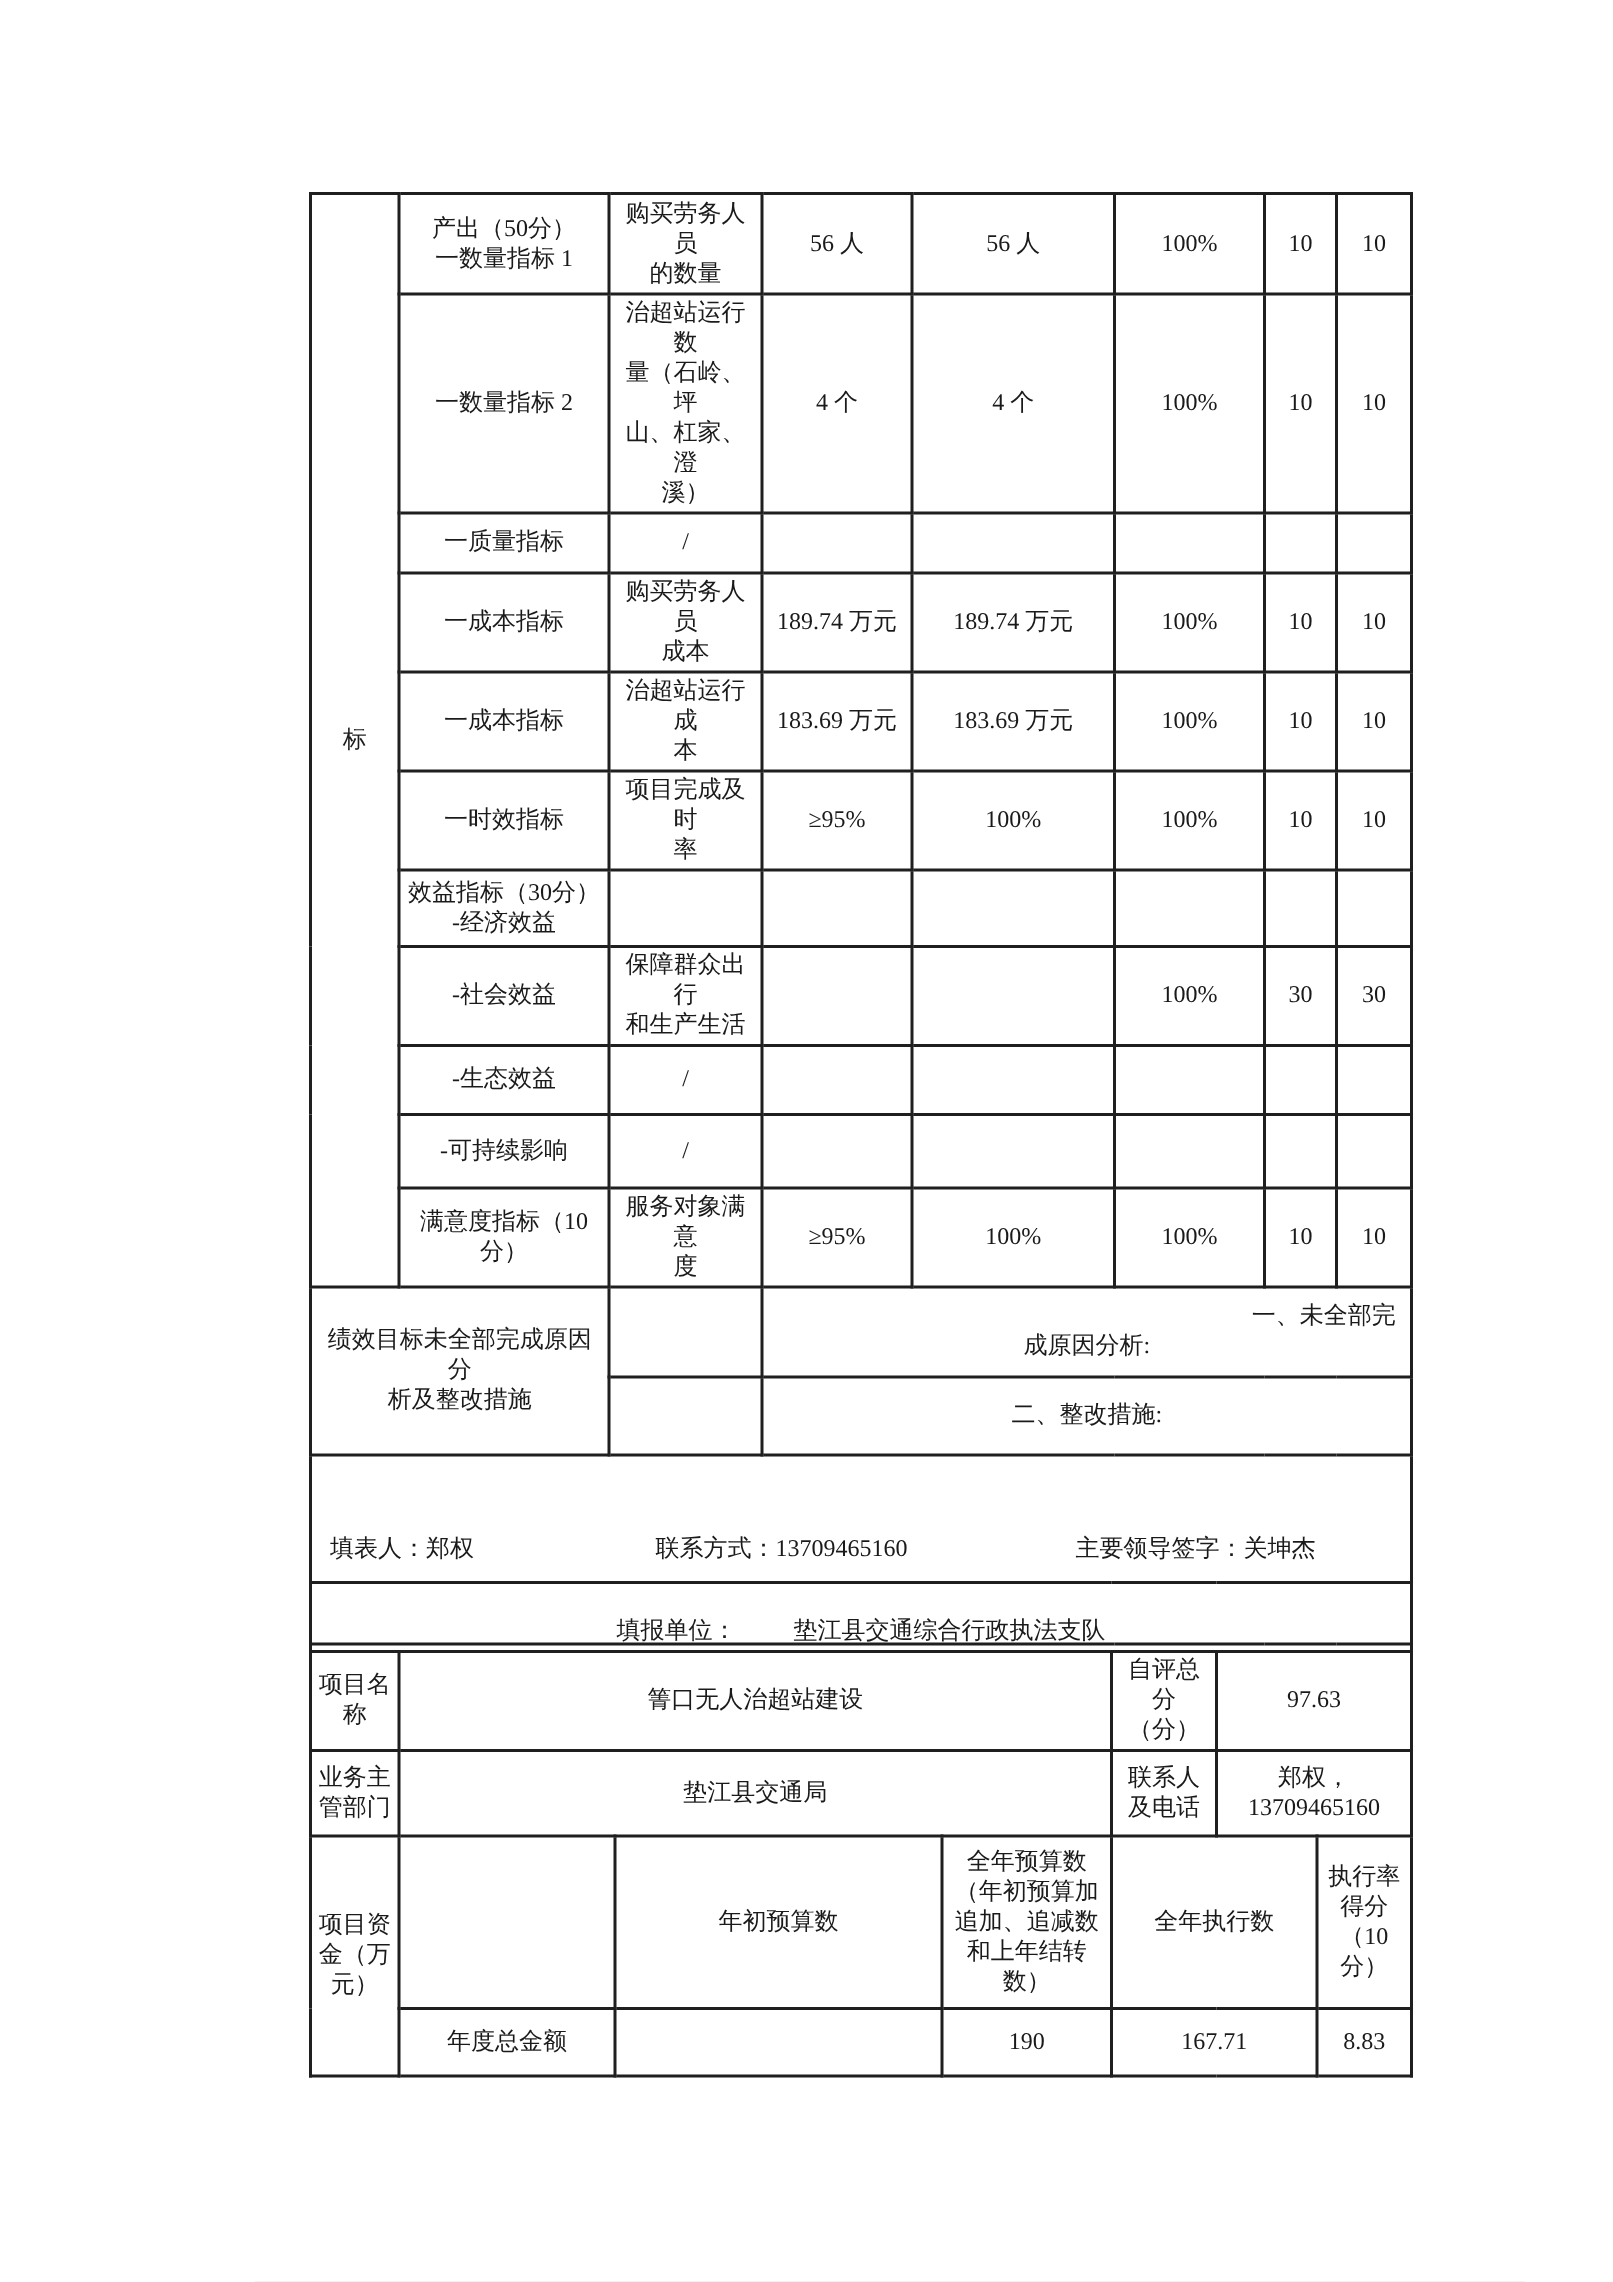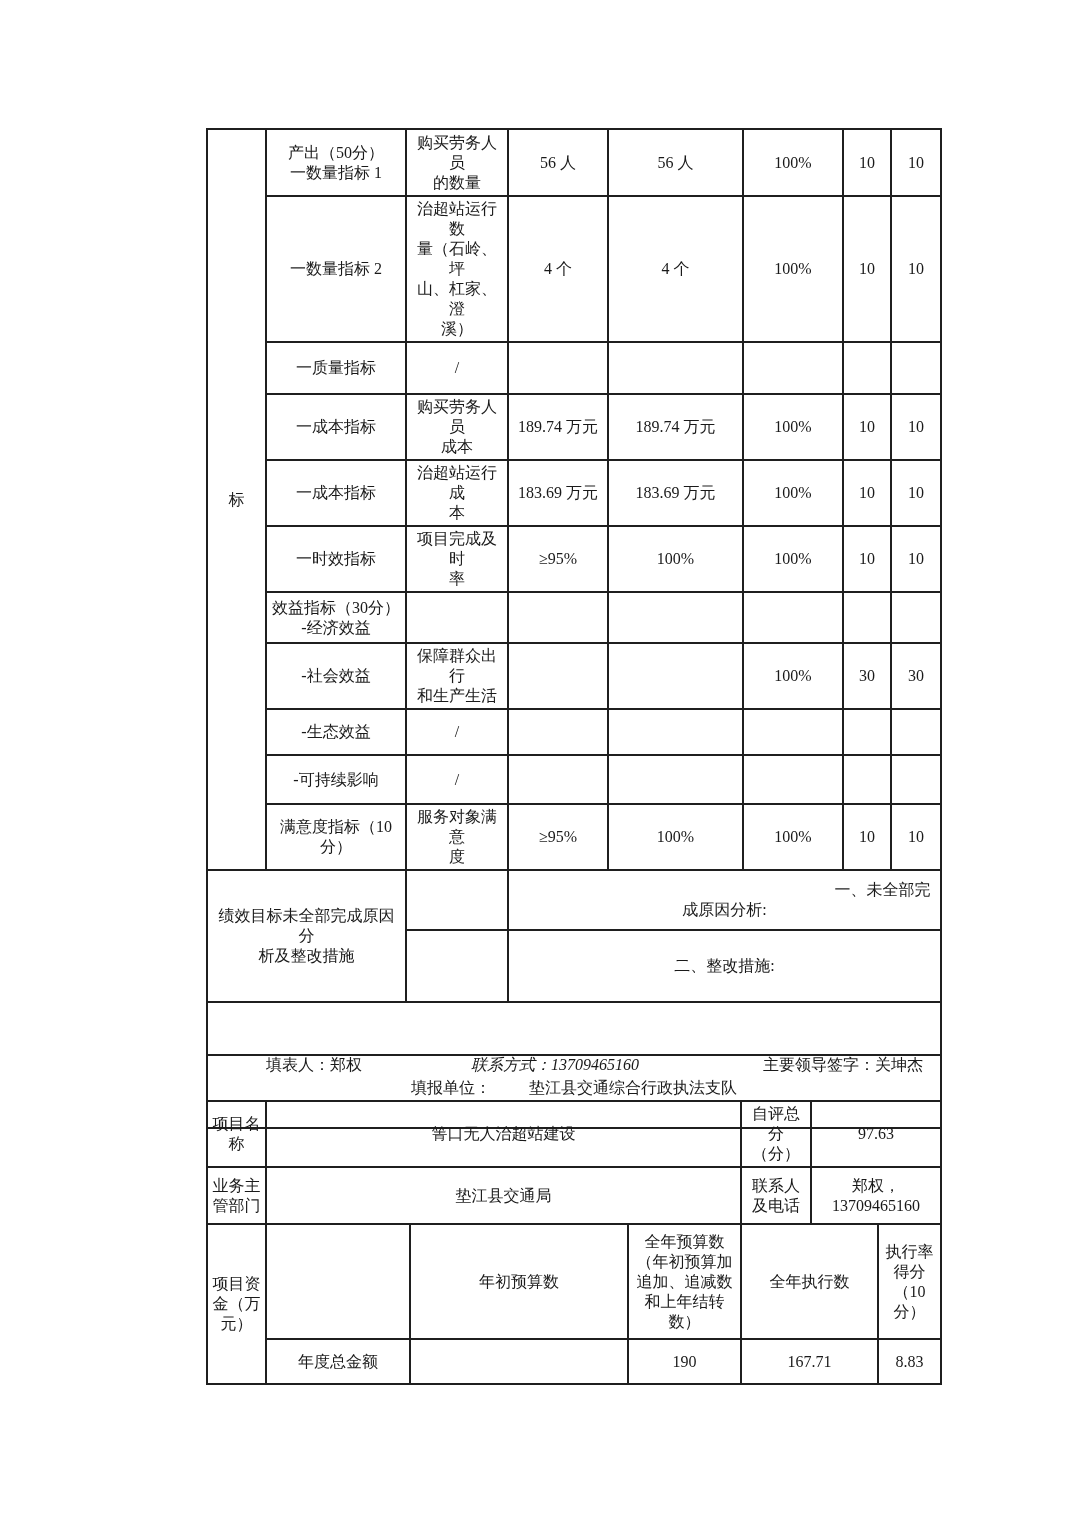--- a/index.html
+++ b/index.html
@@ -17,22 +17,22 @@
   }
   .t1{left:206px;top:128px;width:734px;}
   .t2{left:206px;top:1054px;width:734px;}
   td.stub{border-top:none;vertical-align:top;padding-top:5px;}
   td.al{text-align:left;margin-top:33px;}
   td.tight{padding:2px 1px;}
   td.reason-cell{text-align:left;text-indent:316px;padding:4px 6px;}
   td.measures-cell{text-align:left;padding-left:8px;}
   td.nobot{border-bottom:none;}
   .frow{position:relative;height:100%;}
-  .frow span{position:absolute;top:50%;transform:translateY(-50%);white-space:nowrap;margin-left:46px;}
-  .fp1{left:9px;}.fp2{left:214px;font-style:italic;}.fp3{left:506px;}
+  .frow span{position:absolute;top:50%;transform:translateY(-50%);white-space:nowrap;}
+  .fp1{left:9px;}.fp2{left:226px;}.fp3{left:506px;}
   td.unit-cell{text-align:left;padding-left:8px;}
   .unit-gap{display:inline-block;width:38px;}
   .doc-title{
     position:absolute;left:0;top:1000px;width:100%;
     text-align:center;font-size:27px;letter-spacing:1px;
   }
 </style>
 </head>
 <body>
 
@@ -67,21 +67,21 @@
       <td class="al">治超站运行数
 量（石岭、坪
 山、杠家、澄
 溪）</td>
       <td>4 个</td>
       <td>4 个</td>
       <td>100%</td>
       <td>10</td>
       <td>10</td>
     </tr>
-    <tr style="height:52px">
+    <tr style="height:40px">
       <td>一质量指标</td>
       <td>/</td>
       <td></td>
       <td></td>
       <td></td>
       <td></td>
       <td></td>
     </tr>
     <tr style="height:55px">
       <td>一成本指标</td>
@@ -161,21 +161,21 @@
       <td>100%</td>
       <td>10</td>
       <td>10</td>
     </tr>
     <tr style="height:60px">
       <td class="tight" colspan="2" rowspan="2">绩效目标未全部完成原因分
 析及整改措施</td>
       <td></td>
       <td class="reason-cell" colspan="5">一、未全部完成原因分析:</td>
     </tr>
-    <tr style="height:72px">
+    <tr style="height:52px">
       <td></td>
       <td class="measures-cell" colspan="5">二、整改措施:</td>
     </tr>
     <tr style="height:59px">
       <td colspan="8">
         <div class="frow">
           <span class="fp1">填表人：郑权</span>
           <span class="fp2">联系方式：13709465160</span>
           <span class="fp3">主要领导签字：关坤杰</span>
         </div>

